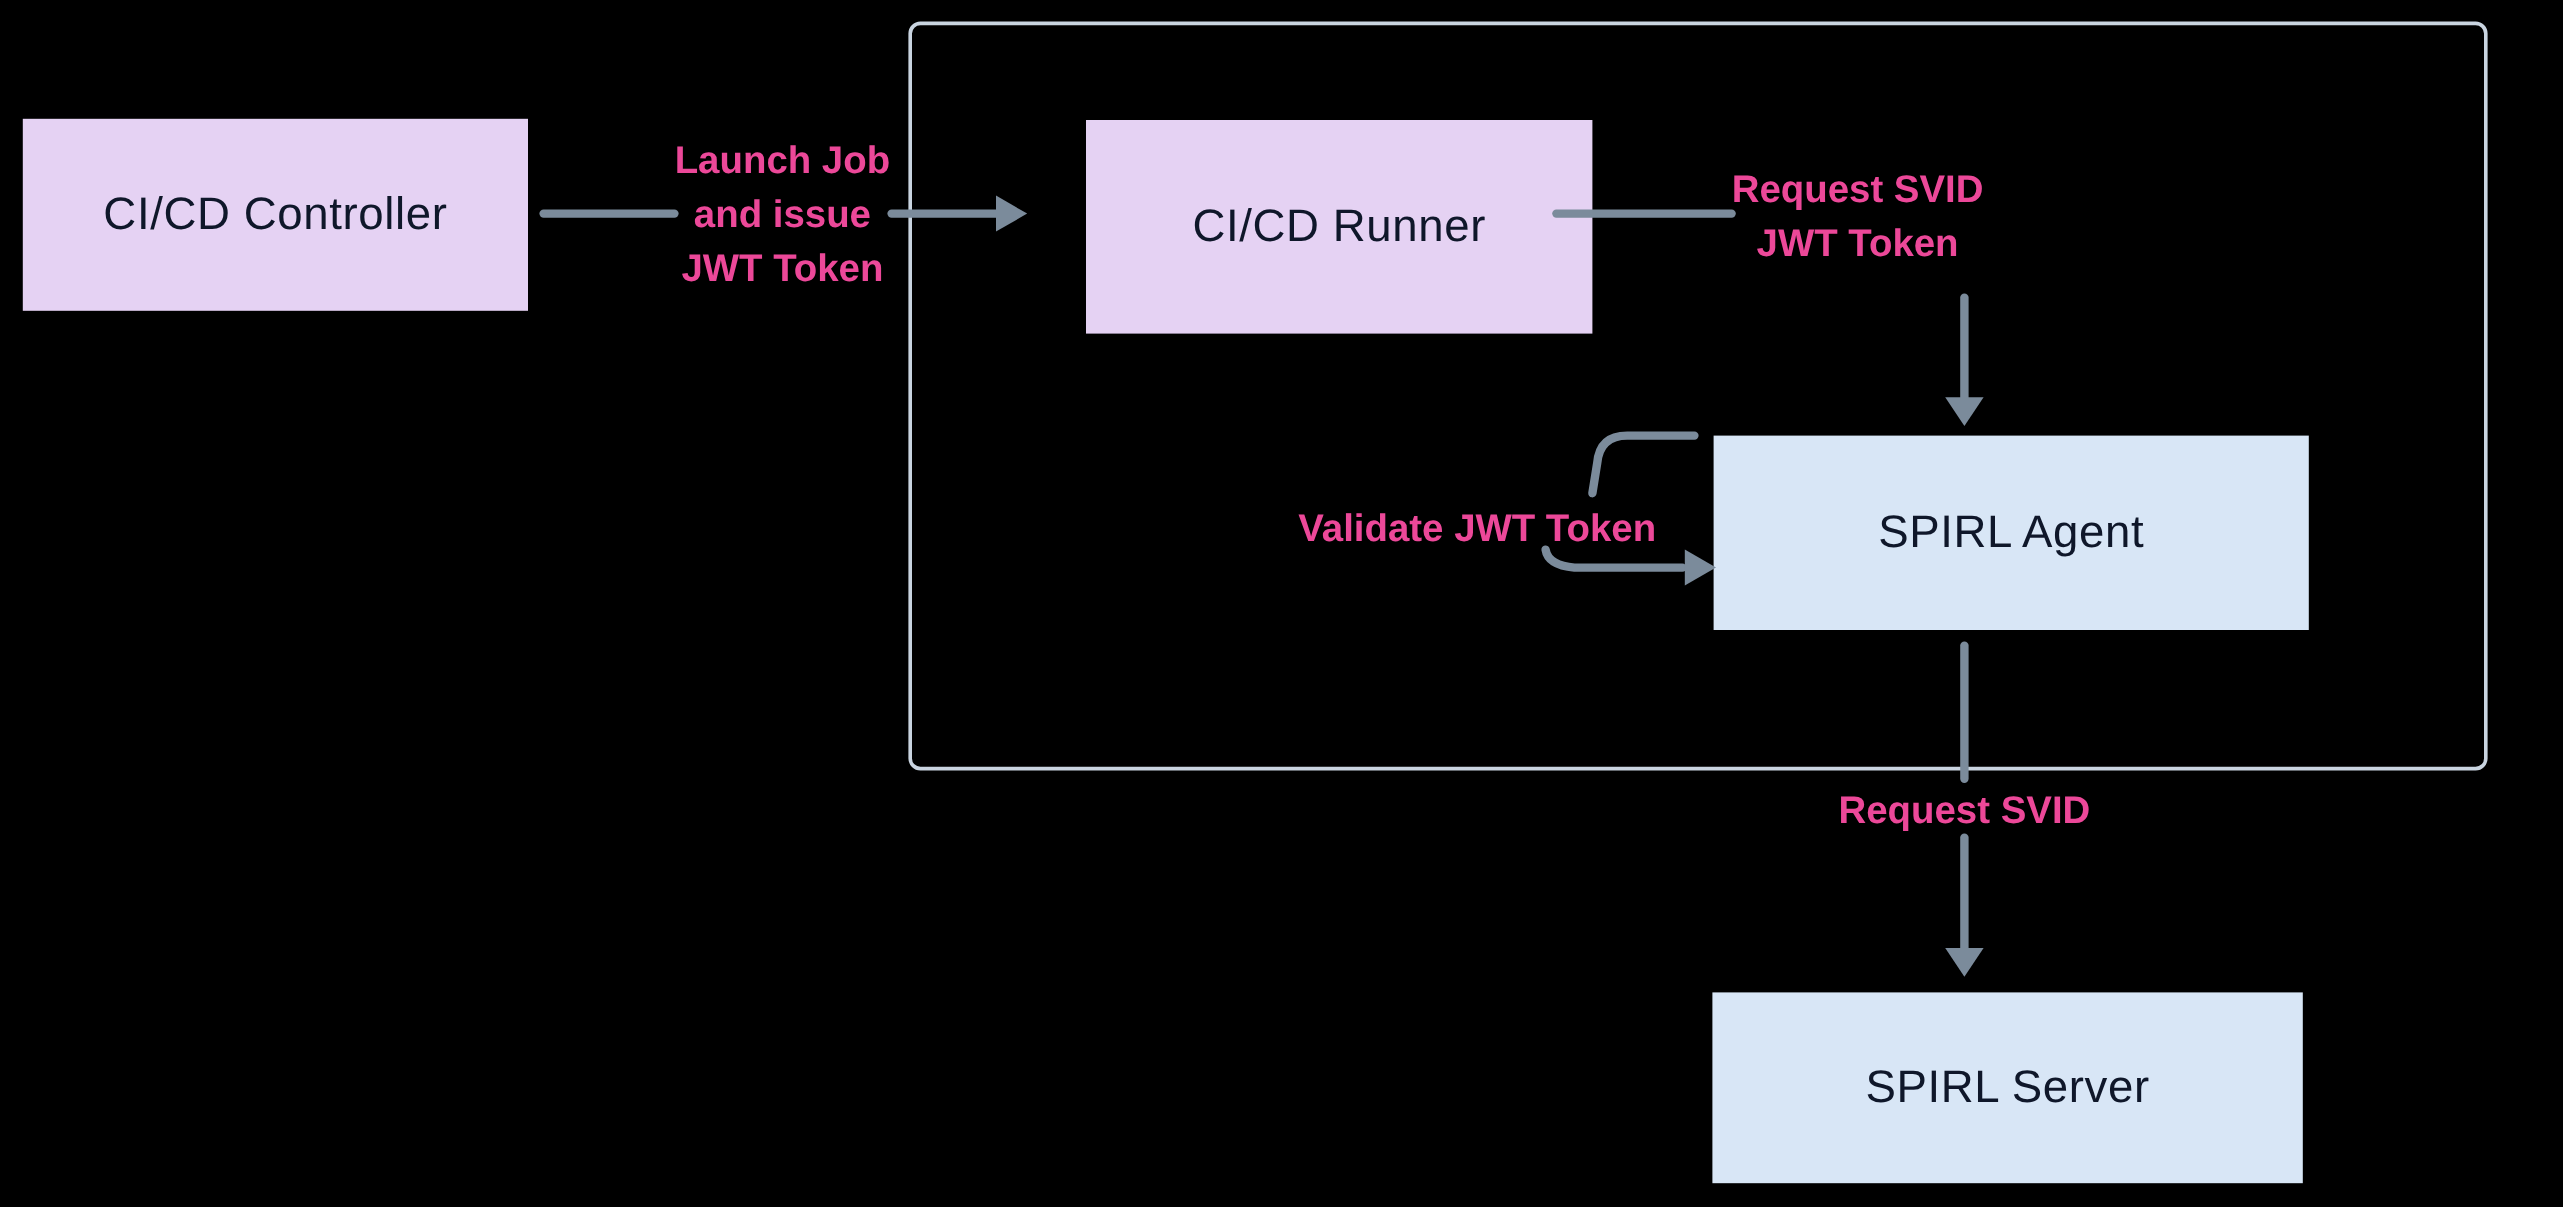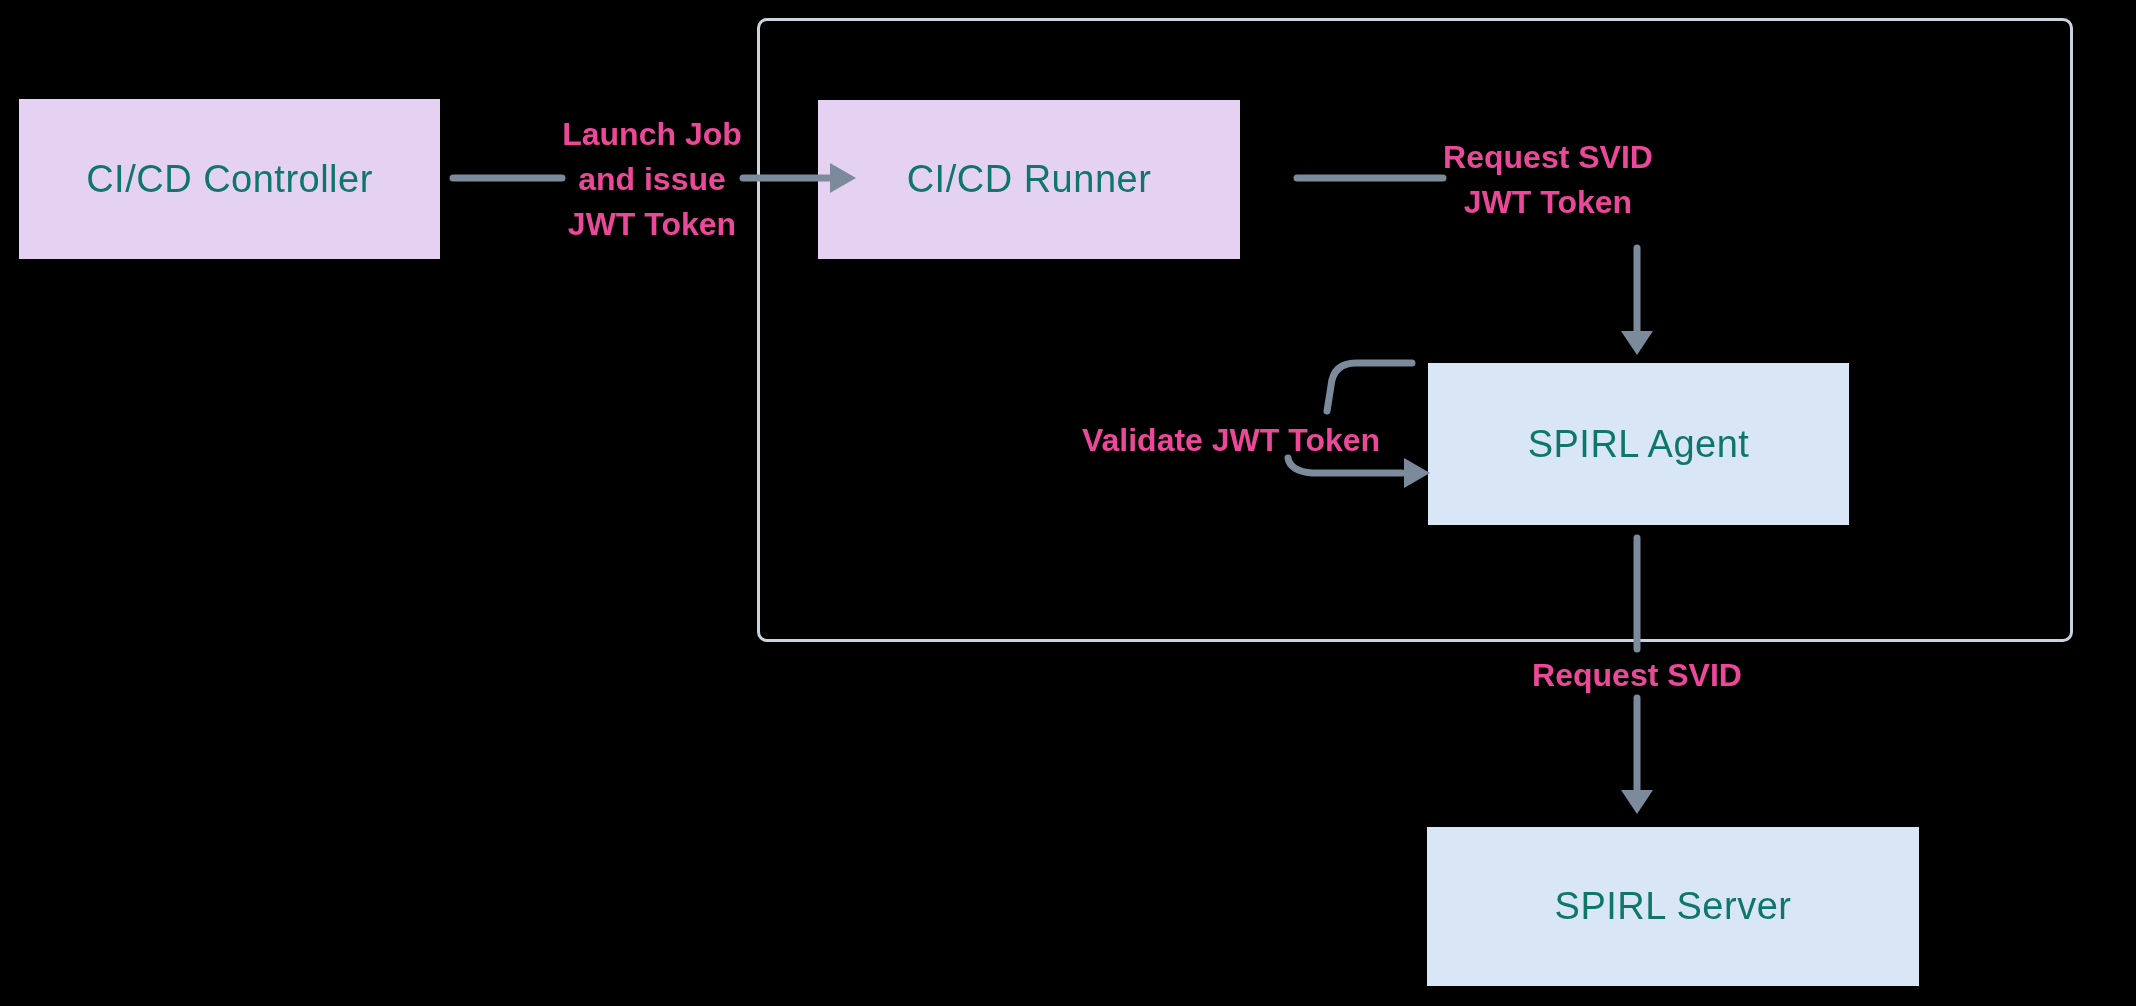--- a/index.html
+++ b/index.html
@@ -27,30 +27,30 @@
   }
   .node {
     position: absolute;
     display: flex;
     align-items: center;
     justify-content: center;
   }
   .node-label {
     font-size: 38px;
     font-weight: 400;
-    color: #0f766e;
+    color: #0f172a;
     letter-spacing: 0.5px;
     white-space: nowrap;
   }
   .node.purple { background: #e5d2f3; }
   .node.blue   { background: #d8e6f6; }
 
   .node.controller { left: 19px;   top: 99px;  width: 421px; height: 160px; }
-  .node.runner     { left: 818px;  top: 100px; width: 422px; height: 159px; }
-  .node.agent      { left: 1428px; top: 363px; width: 421px; height: 162px; }
+  .node.runner     { left: 905px;  top: 100px; width: 422px; height: 178px; }
+  .node.agent      { left: 1428px; top: 363px; width: 496px; height: 162px; }
   .node.server     { left: 1427px; top: 827px; width: 492px; height: 159px; }
 
   .overlay {
     position: absolute;
     left: 0;
     top: 0;
     pointer-events: none;
   }
 
   .edge-label {

